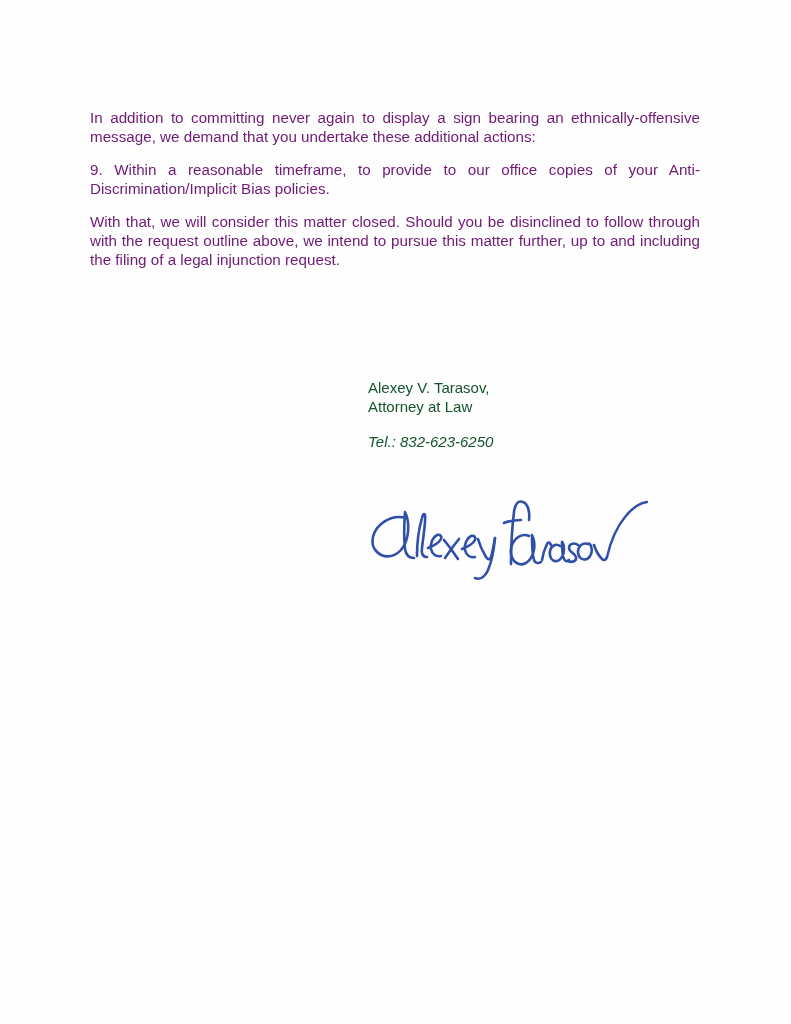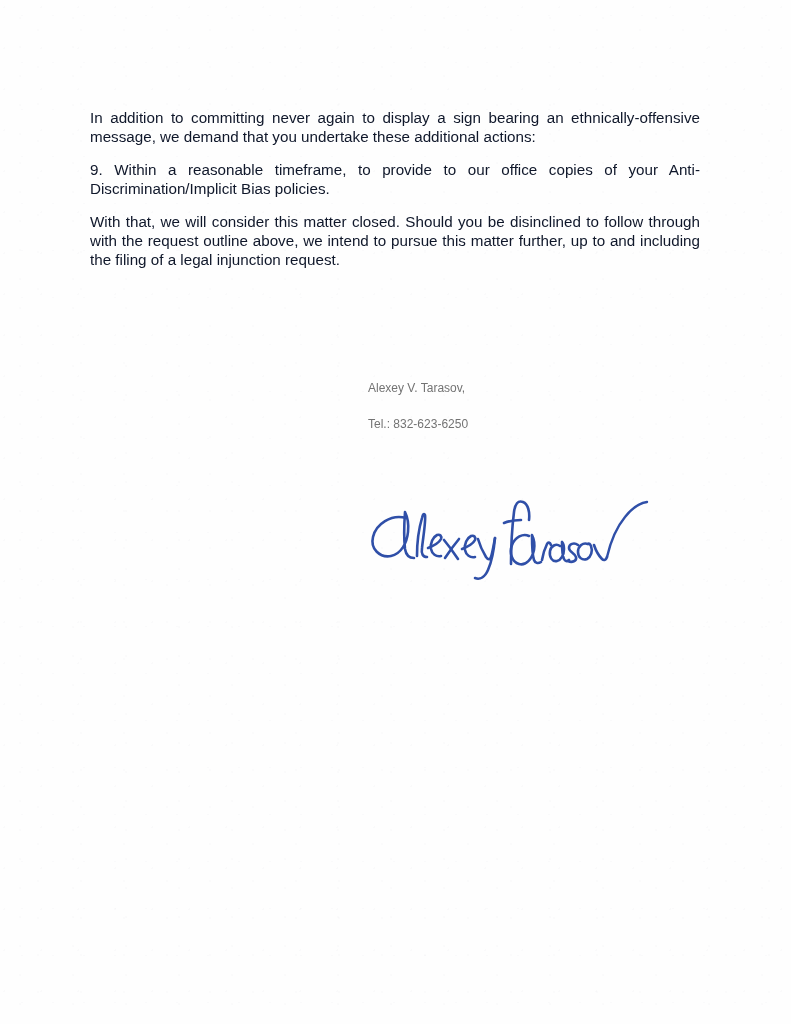--- a/index.html
+++ b/index.html
@@ -39,50 +39,51 @@
     position: absolute;
     left: 90px;
     top: 108px;
     width: 610px;
   }
 
   p.para {
     margin: 0 0 13px 0;
     font-size: 15.2px;
     line-height: 19.4px;
-    color: #0f172a;
+    color: #701a75;
     text-align: justify;
     text-justify: inter-word;
     -webkit-font-smoothing: antialiased;
   }
 
   p.para:last-child {
     margin-bottom: 12px;
   }
 
   #signature-block {
     position: absolute;
     left: 368px;
     top: 379px;
     width: 340px;
   }
 
   .sig-line {
-    font-size: 12px;
+    font-size: 15px;
     line-height: 18.6px;
-    color: #737373;
+    color: #14532d;
     white-space: nowrap;
   }
 
   .sig-group {
     margin-bottom: 17px;
   }
 
   .sig-group:last-of-type {
     margin-bottom: 7px;
+    font-style: italic;
   }
 
   #signature-mark {
     position: absolute;
     left: 360px;
     top: 492px;
     width: 290px;
     height: 92px;
   }
 
@@ -101,20 +102,21 @@
 
   <div id="body-block">
     <p class="para">In addition to committing never again to display a sign bearing an ethnically-offensive message, we demand that you undertake these additional actions:</p>
     <p class="para">9. Within a reasonable timeframe, to provide to our office copies of your Anti-Discrimination/Implicit Bias policies.</p>
     <p class="para">With that, we will consider this matter closed. Should you be disinclined to follow through with the request outline above, we intend to pursue this matter further, up to and including the filing of a legal injunction request.</p>
   </div>
 
   <div id="signature-block">
     <div class="sig-group">
       <div class="sig-line">Alexey V. Tarasov,</div>
+      <div class="sig-line">Attorney at Law</div>
     </div>
     <div class="sig-group">
       <div class="sig-line">Tel.: 832-623-6250</div>
     </div>
   </div>
 
   <div id="signature-mark">
     <svg viewBox="0 0 290 92" xmlns="http://www.w3.org/2000/svg" aria-hidden="true">
       <g fill="none" stroke="#2f4fa8" stroke-linecap="round" stroke-linejoin="round">
 

